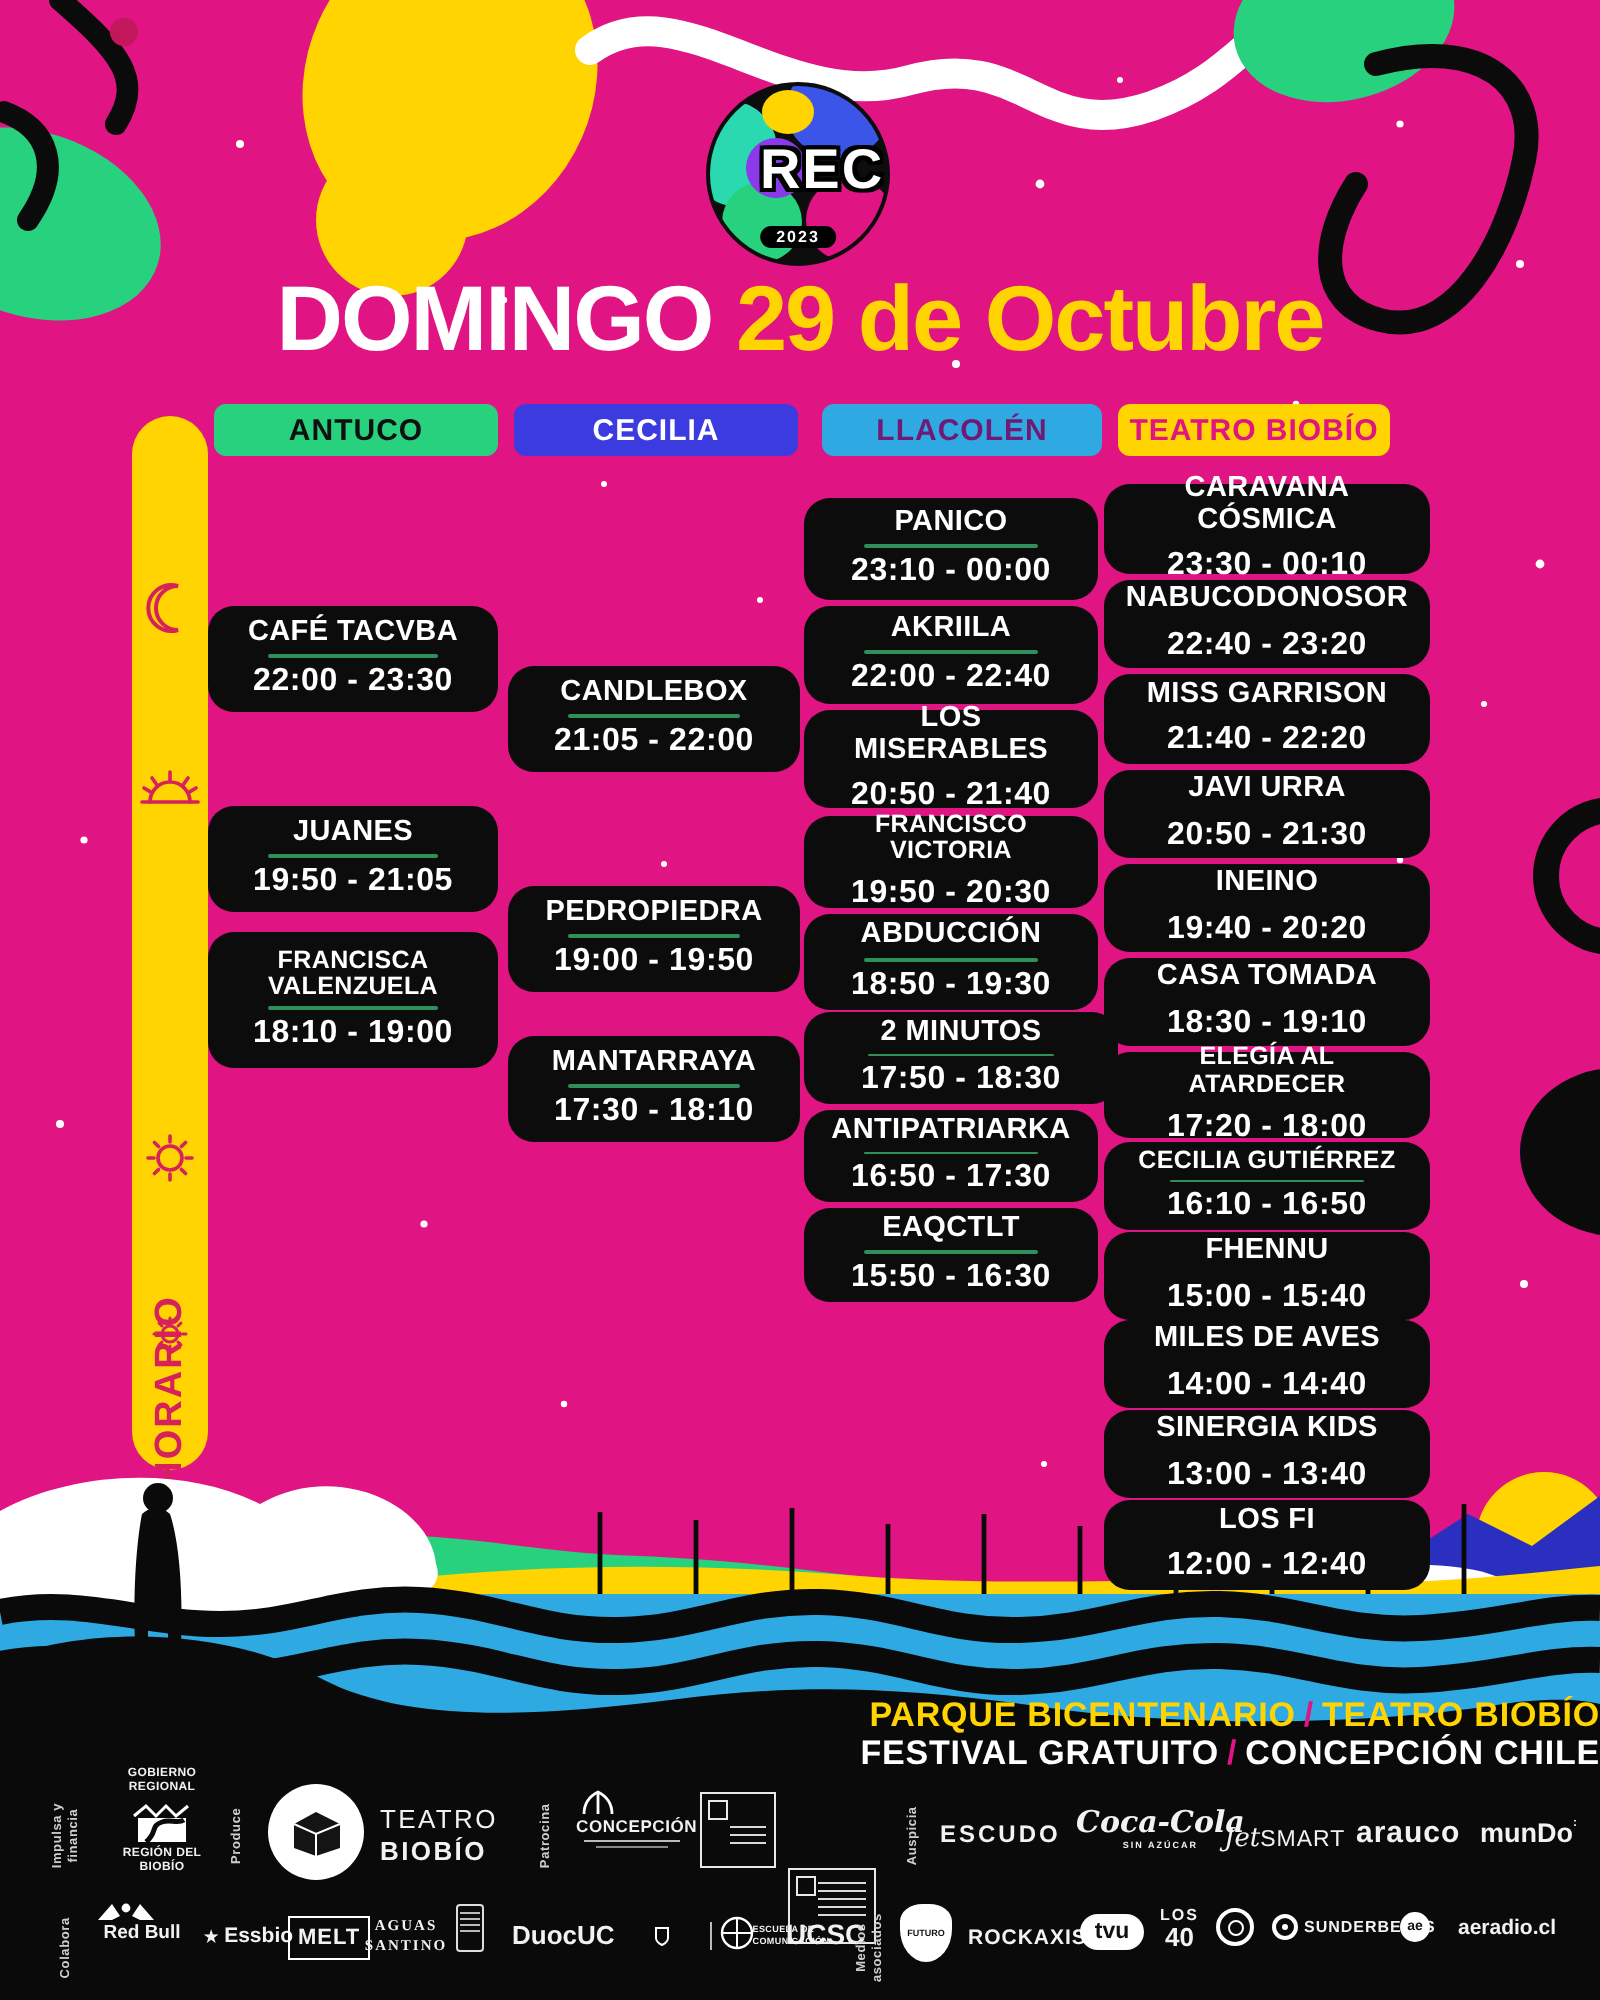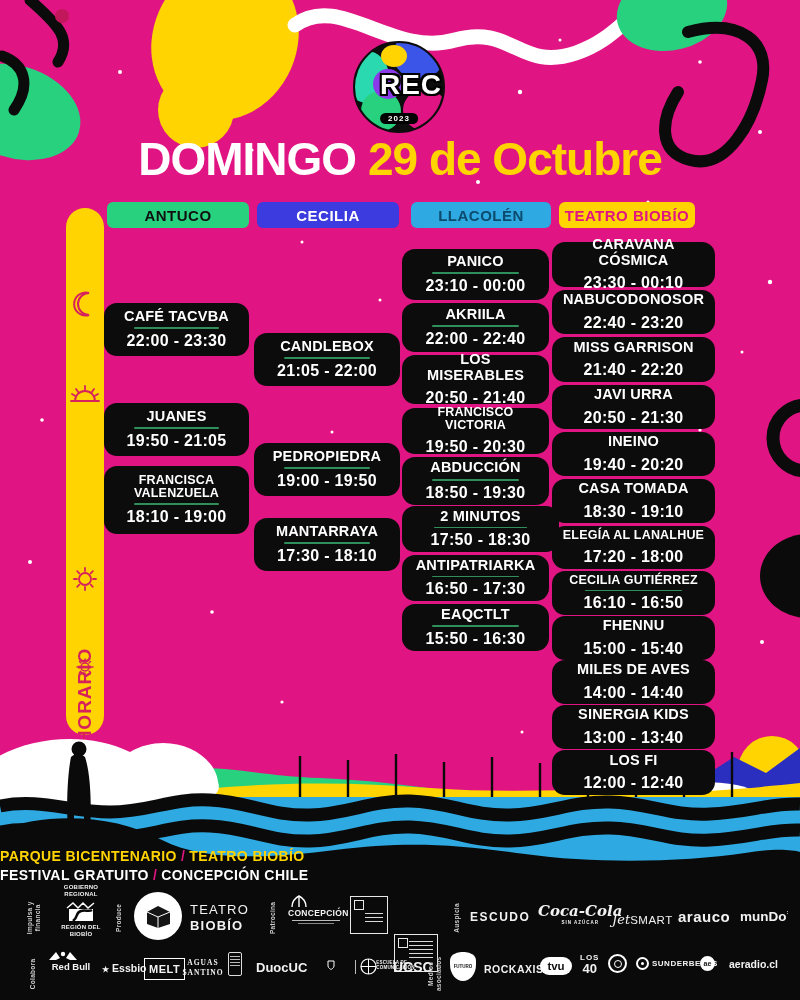--- a/index.html
+++ b/index.html
@@ -41,21 +41,21 @@
   #hbar{left:66px;top:208px;width:38px;height:527px;background:var(--yellow,#FFD400);
         border-radius:19px;z-index:8;}
   #hbar .icon{position:absolute;left:50%;transform:translateX(-50%);}
   #hbar-label{position:absolute;left:0;top:428px;width:38px;height:120px;display:flex;
               align-items:center;justify-content:center;}
   #hbar-label span{transform:rotate(-90deg);white-space:nowrap;color:var(--crimson,#D6215C);
                    font-weight:800;font-size:19px;letter-spacing:1px;}
 
   
   #footer{left:0;top:840px;width:800px;height:160px;z-index:12;color:#fff;}
-  .fhead{position:absolute;width:100%;text-align:left;font-weight:900;font-size:14px;letter-spacing:.4px;}
+  .fhead{position:absolute;width:100%;text-align:right;font-weight:900;font-size:17px;letter-spacing:.4px;}
   .fhead .sep{color:var(--pink,#E01583);padding:0 4px;}
   #fhead1{top:8px;color:var(--yellow,#FFD400);}
   #fhead2{top:27px;color:#fff;}
   .sp{position:absolute;color:#f2f2f2;}
   .vlabel{display:flex;align-items:center;justify-content:center;width:22px;height:44px;}
   .vlabel span{transform:rotate(-90deg);white-space:pre;color:#cfcfcf;font-size:6.5px;
                font-weight:700;letter-spacing:.3px;text-align:center;line-height:1.2;}
   .microtext{font-size:6px;font-weight:700;line-height:1.15;text-align:center;letter-spacing:.2px;}
   .gov{border:1px solid #e8e8e8;box-sizing:border-box;position:relative;}
   .gov .flag{position:absolute;left:3px;top:3px;width:8px;height:8px;border:1px solid #e8e8e8;}
@@ -232,21 +232,21 @@
       <div class="slot" style="left: 254px; width: 146px; top: 443px; height: 53px;">
         <div class="artist">PEDROPIEDRA</div>
         <div class="rule"></div>
         <div class="time">19:00 - 19:50</div>
       </div>
       <div class="slot" style="left: 254px; width: 146px; top: 518px; height: 53px;">
         <div class="artist">MANTARRAYA</div>
         <div class="rule"></div>
         <div class="time">17:30 - 18:10</div>
       </div>
-      <div class="stage-pill" style="left: 411px; width: 140px; background: rgb(47, 169, 226); color: #0c4a6e;">LLACOLÉN</div>
+      <div class="stage-pill" style="left: 411px; width: 140px; background: rgb(47, 169, 226); color: #701a75;">LLACOLÉN</div>
       <div class="slot" style="left: 402px; width: 147px; top: 249px; height: 51px;">
         <div class="artist">PANICO</div>
         <div class="rule"></div>
         <div class="time">23:10 - 00:00</div>
       </div>
       <div class="slot" style="left: 402px; width: 147px; top: 303px; height: 49px;">
         <div class="artist">AKRIILA</div>
         <div class="rule"></div>
         <div class="time">22:00 - 22:40</div>
       </div>
@@ -305,21 +305,21 @@
         <div class="artist">INEINO</div>
         <div class="rule"></div>
         <div class="time">19:40 - 20:20</div>
       </div>
       <div class="slot" style="left: 552px; width: 163px; top: 479px; height: 44px;">
         <div class="artist">CASA TOMADA</div>
         <div class="rule"></div>
         <div class="time">18:30 - 19:10</div>
       </div>
       <div class="slot sm" style="left: 552px; width: 163px; top: 526px; height: 43px;">
-        <div class="artist">ELEGÍA AL LANALHUE</div>
+        <div class="artist">ELEGÍA AL ATARDECER</div>
         <div class="rule"></div>
         <div class="time">17:20 - 18:00</div>
       </div>
       <div class="slot sm" style="left: 552px; width: 163px; top: 571px; height: 44px;">
         <div class="artist">CECILIA GUTIÉRREZ</div>
         <div class="rule"></div>
         <div class="time">16:10 - 16:50</div>
       </div>
       <div class="slot" style="left: 552px; width: 163px; top: 616px; height: 44px;">
         <div class="artist">FHENNU</div>
@@ -442,21 +442,21 @@
     <div class="sp" style="left:180px;top:118px;width:46px;text-align:center;font-family:'Liberation Serif',serif;font-size:7.5px;font-weight:700;letter-spacing:1px;line-height:1.3">
       <div>AGUAS</div>
         <div>SANTINO</div>
     </div>
     <div class="sp" style="left:228px;top:112px;width:12px;height:22px;border:1px solid #ddd;border-radius:2px">
       <div style="height:1px;background:#bbb;margin:3px 1px 0"></div>
       <div style="height:1px;background:#bbb;margin:2px 1px 0"></div>
       <div style="height:1px;background:#bbb;margin:2px 1px 0"></div>
       <div style="height:1px;background:#bbb;margin:2px 1px 0"></div>
     </div>
-    <div class="sp" style="left:256px;top:120px;display:flex;align-items:flex-start;gap:20px">
+    <div class="sp" style="left:256px;top:120px;display:flex;align-items:center;gap:20px">
       <span style="font-size:13px;font-weight:800">DuocUC</span>
       <svg width="8" height="10" viewBox="0 0 8 10">
         <path d="M1,1 H7 V6 C7,8 4,9.5 4,9.5 C4,9.5 1,8 1,6 Z" stroke="#fff" stroke-width="1" fill="none"></path>
       </svg>
       <span style="display:inline-block;width:1px;height:14px;background:#bbb"></span>
       <span class="microtext" style="font-size:4.5px;text-align:left"><span>ESCUELA DE</span><br><span>COMUNICACIÓN</span></span>
     </div>
     <div class="sp" style="left:360px;top:118px;display:flex;align-items:center;gap:16px">
       <svg width="17" height="17" viewBox="0 0 17 17">
         <circle cx="8.5" cy="8.5" r="7.5" stroke="#fff" stroke-width="1.2" fill="none"></circle>

